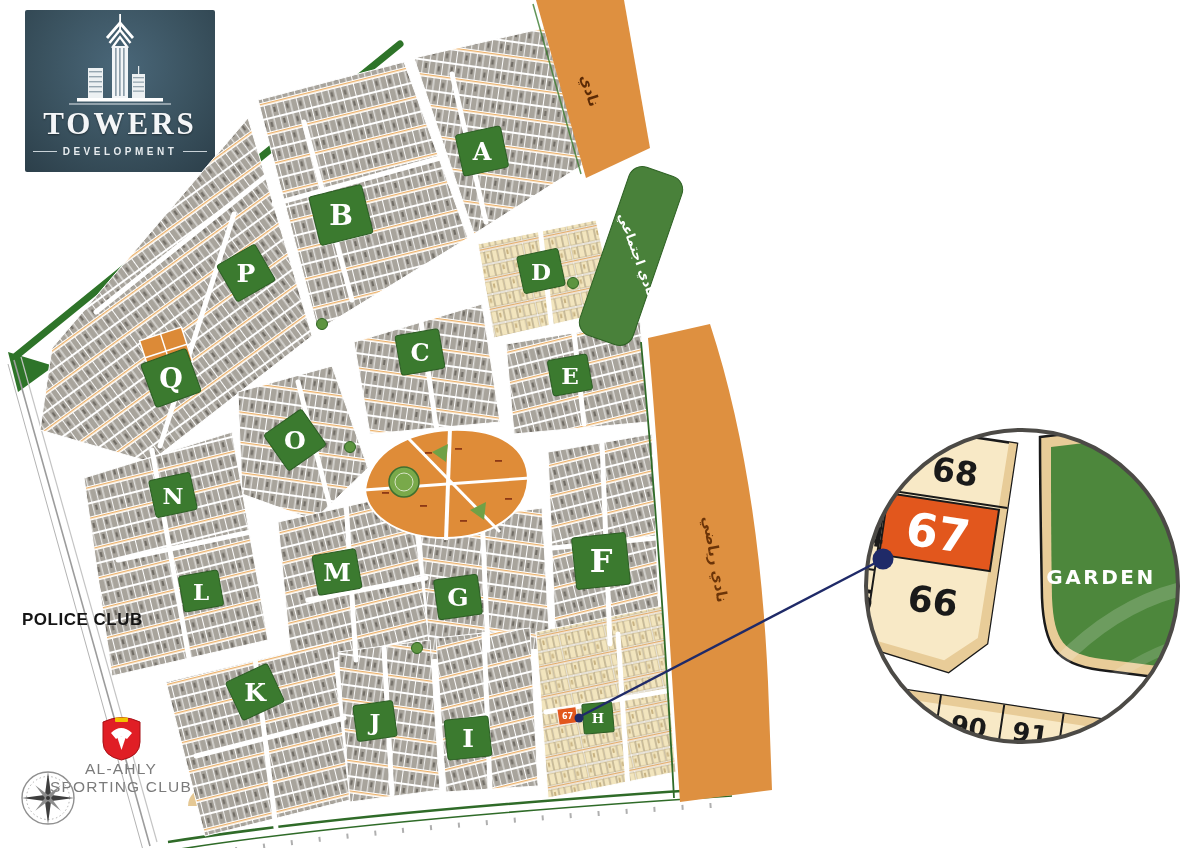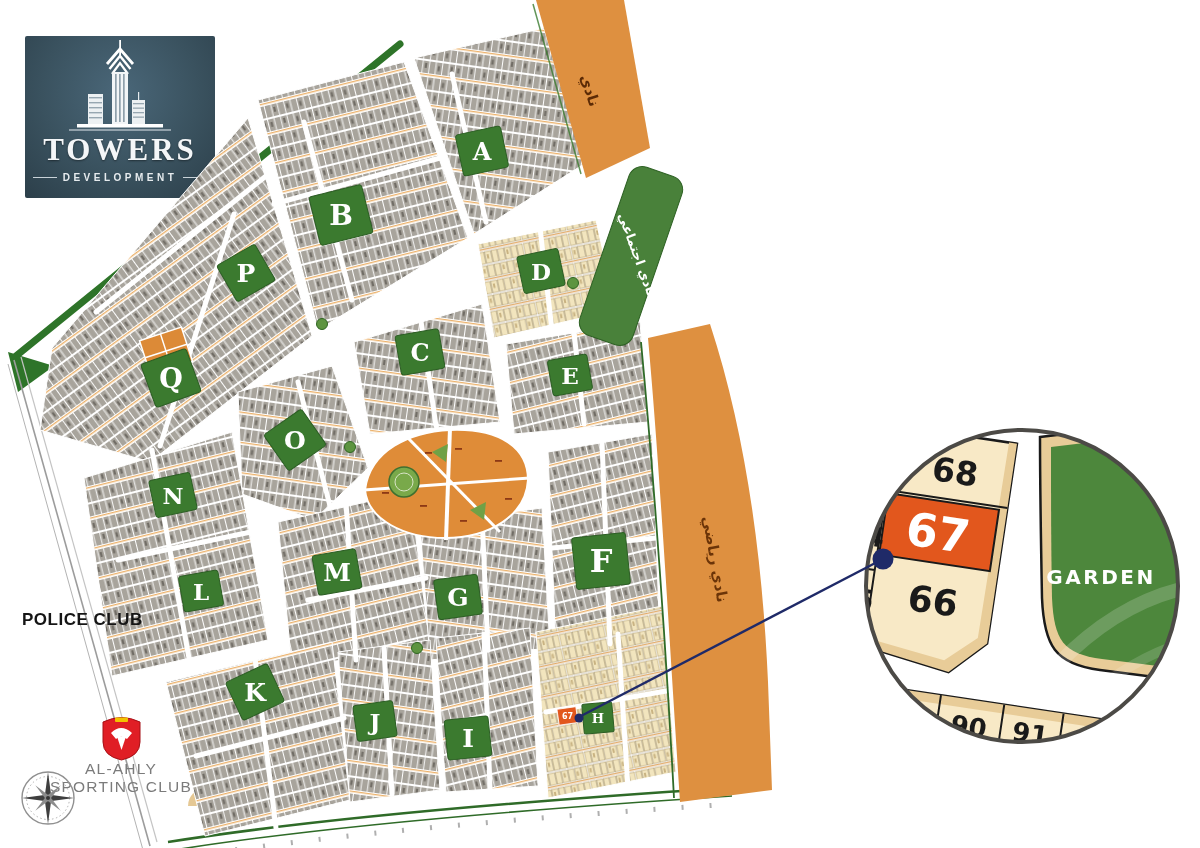--- a/index.html
+++ b/index.html
@@ -2,21 +2,21 @@
 <html><head>
 <meta charset="utf-8">
 <style>
   html,body{margin:0;padding:0;background:#ffffff;}
   .stage{position:relative;width:1200px;height:848px;background:#fff;overflow:hidden;
          font-family:"Liberation Sans",sans-serif;}
   .scene{position:absolute;left:0;top:0;}
   
   .logo{position:absolute;left:25px;top:10px;width:190px;height:162px;
         background:radial-gradient(circle at 50% 35%, #4A6779 0%, #3A525F 55%, #2C3F4A 100%);
-        border-radius:2px;display:flex;flex-direction:column;align-items:center;margin-top:26px;}
+        border-radius:2px;display:flex;flex-direction:column;align-items:center;}
   .logo svg{display:block;}
   .logo-title{color:#F4F6F8;font-family:"Liberation Serif",serif;font-weight:bold;
               font-size:31px;letter-spacing:3px;line-height:1;margin-top:-2px;
               text-shadow:0 1px 2px rgba(0,0,0,.45);}
   .logo-sub{display:flex;align-items:center;gap:6px;margin-top:7px;}
   .logo-sub .rule{display:inline-block;width:24px;height:1px;background:#C9D2D8;}
   .logo-sub .sub-text{color:#E6EBEE;font-size:10px;letter-spacing:3.5px;font-weight:bold;}
   text{user-select:none;}
 </style>
 </head>

